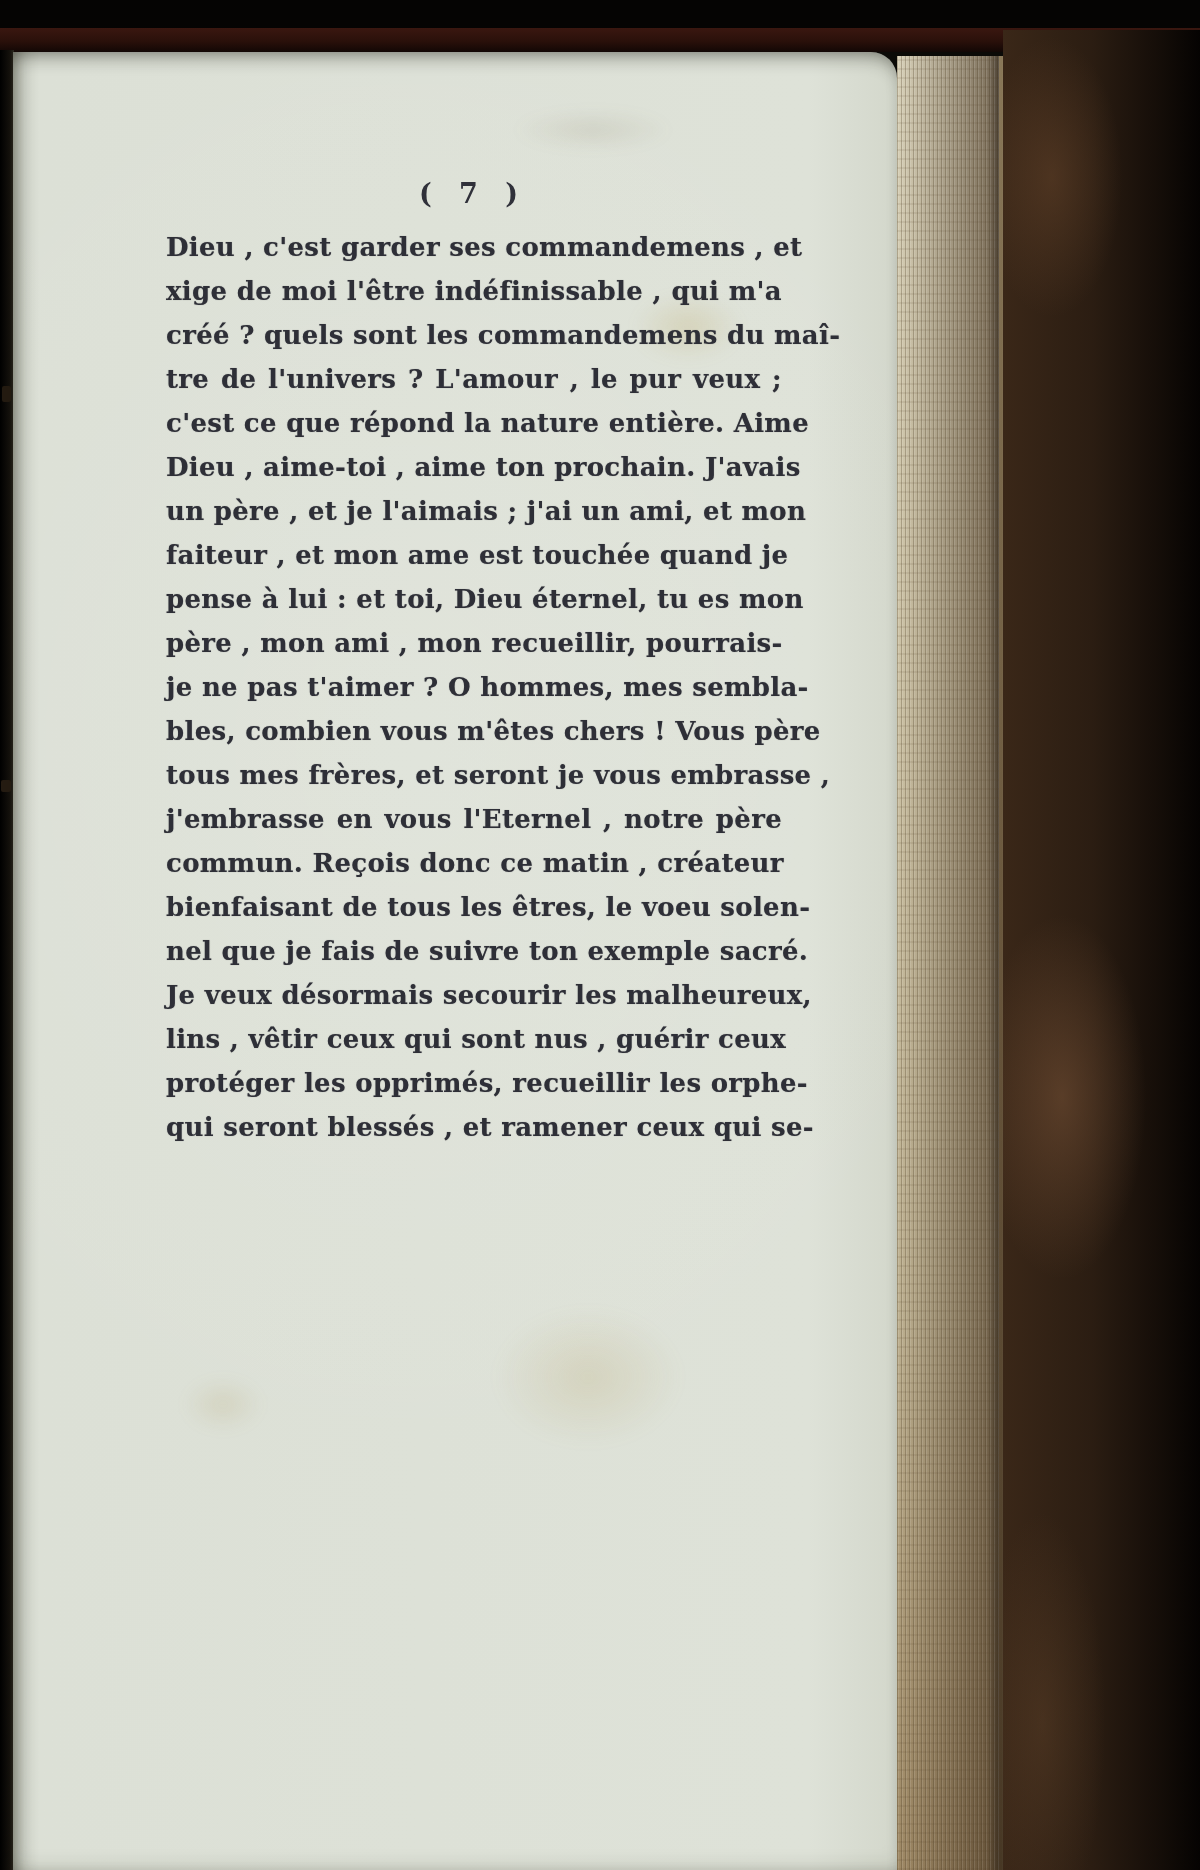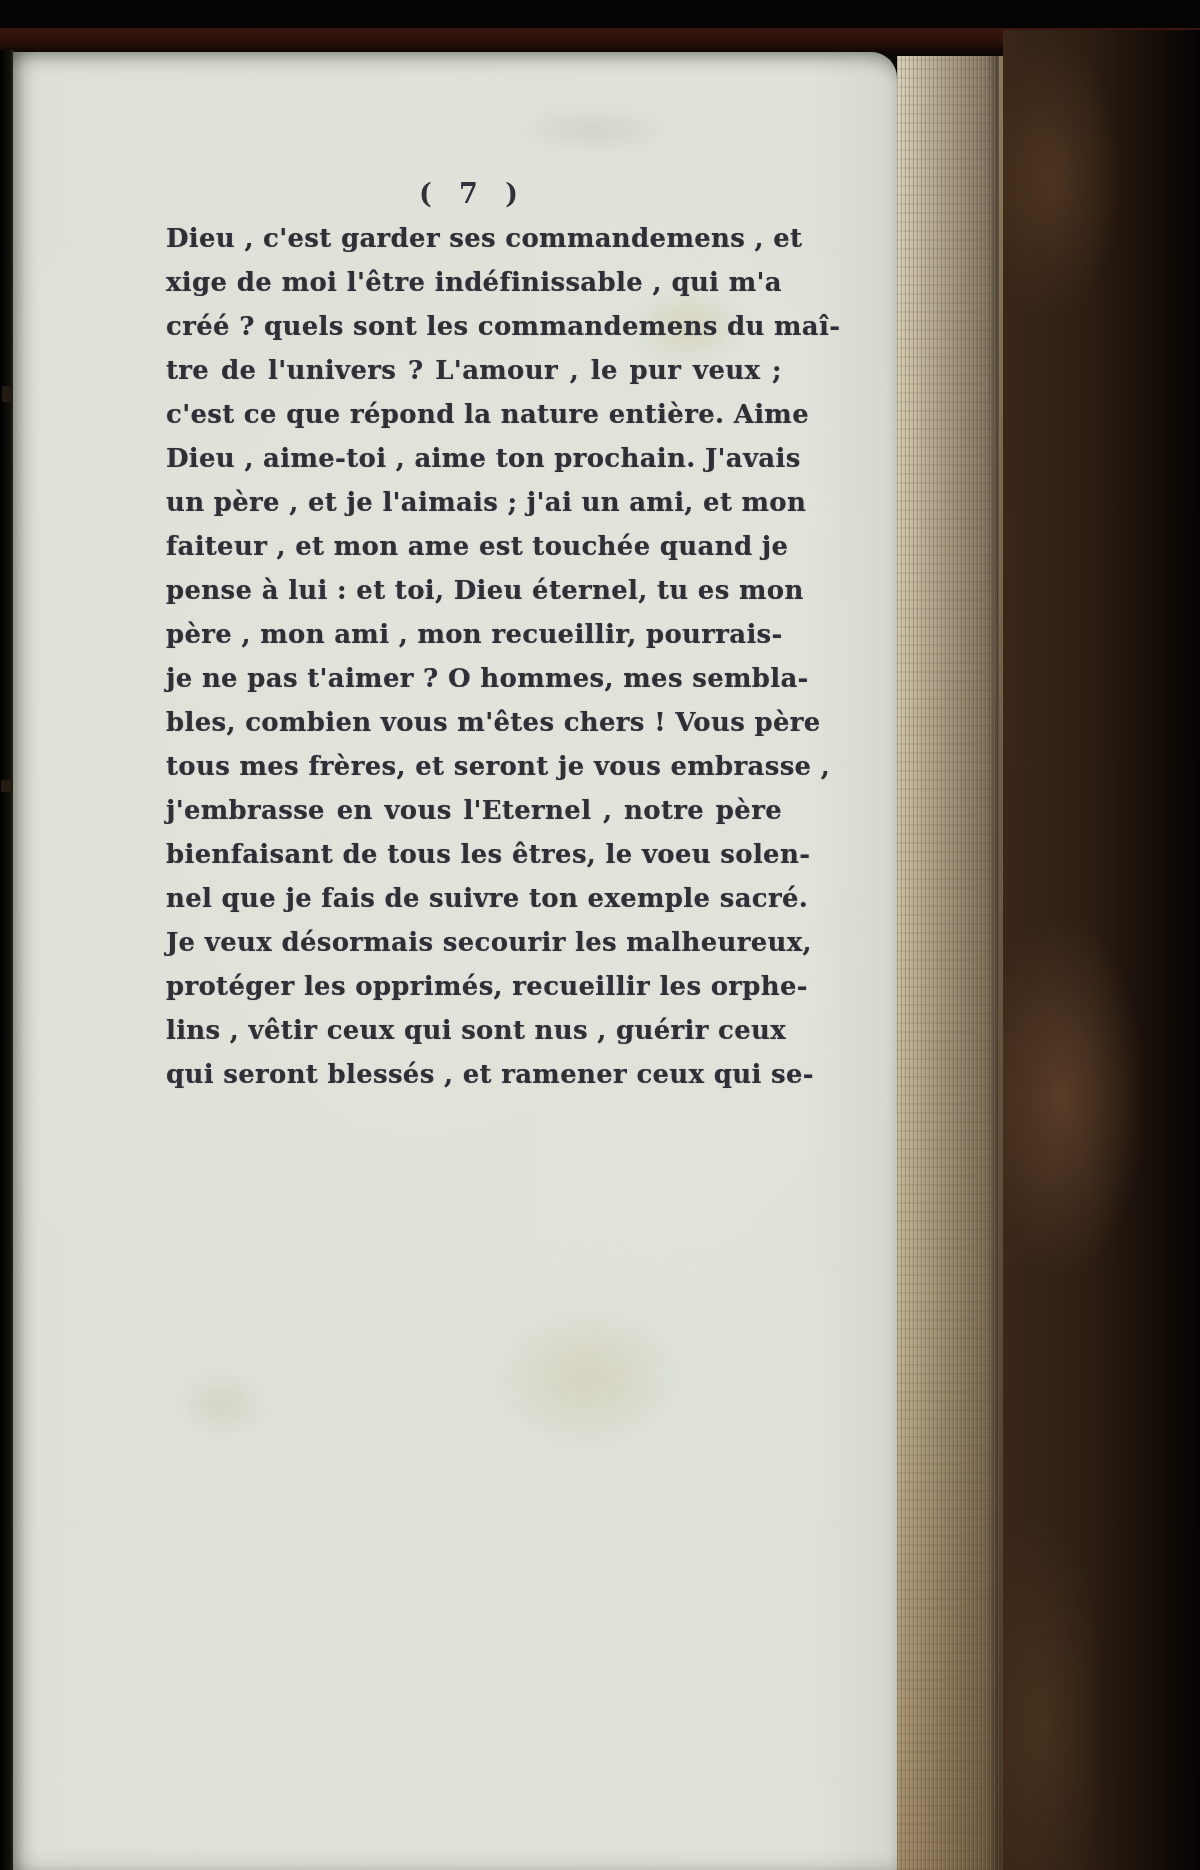--- a/index.html
+++ b/index.html
@@ -63,21 +63,21 @@
     top: 126px; left: 150px;
     width: 620px;
     text-align: center;
     font-size: 27px;
     font-weight: 600;
     letter-spacing: 9px;
     color: #30313a;
   }
   .text-block {
     position: absolute;
-    top: 164px; left: 153px;
+    top: 173px; left: 153px;
     width: 616px;
     color: #2e2f37;
     font-size: 26px;
     font-weight: 600;
     letter-spacing: 0.3px;
   }
   .line {
     height: 44px;
     line-height: 44px;
     text-align: justify;
@@ -166,25 +166,26 @@
         <div class="line">c'est ce que répond la nature entière. Aime</div>
         <div class="line">Dieu , aime-toi , aime ton prochain. J'avais</div>
         <div class="line">un père , et je l'aimais ; j'ai un ami, et mon</div>
         <div class="line">faiteur , et mon ame est touchée quand je</div>
         <div class="line">pense à lui : et toi, Dieu éternel, tu es mon</div>
         <div class="line">père , mon ami , mon recueillir, pourrais-</div>
         <div class="line">je ne pas t'aimer ? O hommes, mes sembla-</div>
         <div class="line">bles, combien vous m'êtes chers ! Vous père</div>
         <div class="line">tous mes frères, et seront je vous embrasse ,</div>
         <div class="line">j'embrasse en vous l'Eternel , notre père</div>
+        <div class="line">commun. Reçois donc ce matin , créateur</div>
         <div class="line">bienfaisant de tous les êtres, le voeu solen-</div>
         <div class="line">nel que je fais de suivre ton exemple sacré.</div>
         <div class="line">Je veux désormais secourir les malheureux,</div>
+        <div class="line">lins , vêtir ceux qui sont nus , guérir ceux</div>
         <div class="line">protéger les opprimés, recueillir les orphe-</div>
-        <div class="line">lins , vêtir ceux qui sont nus , guérir ceux</div>
         <div class="line">qui seront blessés , et ramener ceux qui se-</div>
       </div>
   </div>
 
   <div class="page-edges"></div>
   <div class="cover-highlight"></div>
   <div class="book-cover"></div>
 </div>
 
 </body></html>

